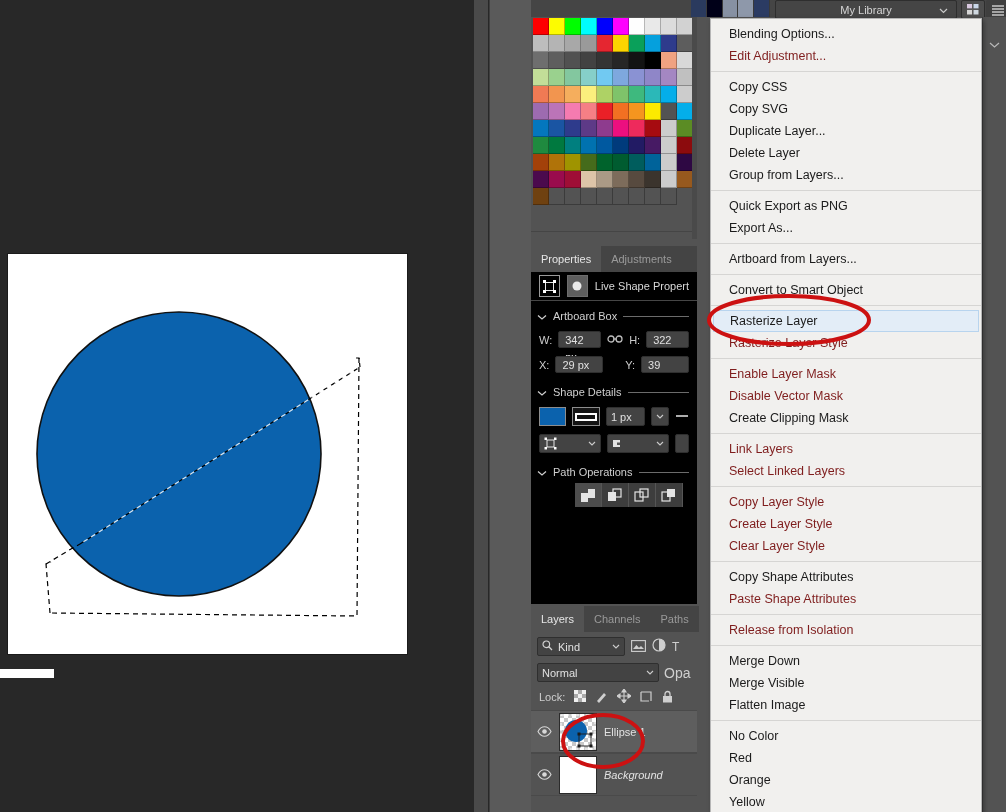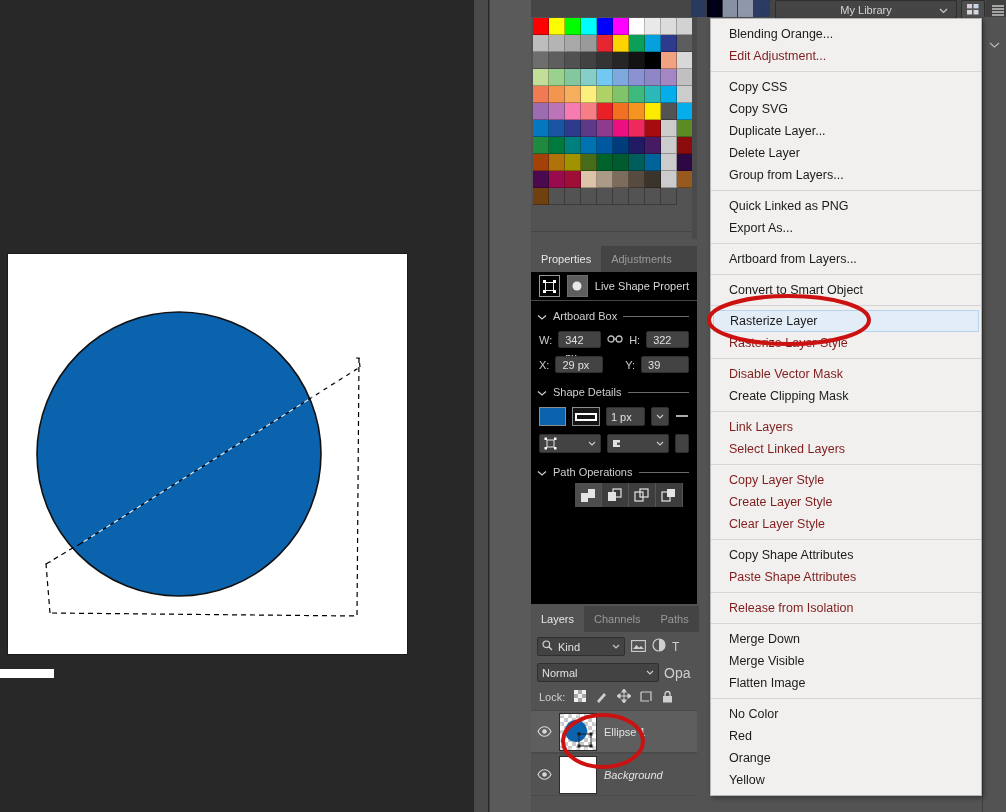--- a/index.html
+++ b/index.html
@@ -582,39 +582,40 @@
             <path d="M7.5 0.8C3.5.8 1 5.5 1 5.5s2.5 4.7 6.5 4.7S14 5.5 14 5.5 11.5.8 7.5.8z" fill="none" stroke="#d8d8d8" stroke-width="1.1"></path>
             <circle cx="7.5" cy="5.5" r="2.3" fill="#d8d8d8"></circle>
           </svg>
       </span>
       <span class="thumb" style="background:#ffffff"></span>
       <span class="layer-nm ital">Background</span>
     </div>
   </div>
 
   <div class="ctxmenu" id="ctxmenu">
-      <div class="mi">Blending Orange...</div>
+      <div class="mi">Blending Options...</div>
       <div class="mi dis">Edit Adjustment...</div>
       <div class="msep"></div>
       <div class="mi">Copy CSS</div>
       <div class="mi">Copy SVG</div>
       <div class="mi">Duplicate Layer...</div>
       <div class="mi">Delete Layer</div>
       <div class="mi">Group from Layers...</div>
       <div class="msep"></div>
-      <div class="mi">Quick Linked as PNG</div>
+      <div class="mi">Quick Export as PNG</div>
       <div class="mi">Export As...</div>
       <div class="msep"></div>
       <div class="mi">Artboard from Layers...</div>
       <div class="msep"></div>
       <div class="mi">Convert to Smart Object</div>
       <div class="msep"></div>
       <div class="mi hl">Rasterize Layer</div>
       <div class="mi dis">Rasterize Layer Style</div>
       <div class="msep"></div>
+      <div class="mi dis">Enable Layer Mask</div>
       <div class="mi dis">Disable Vector Mask</div>
       <div class="mi">Create Clipping Mask</div>
       <div class="msep"></div>
       <div class="mi dis">Link Layers</div>
       <div class="mi dis">Select Linked Layers</div>
       <div class="msep"></div>
       <div class="mi dis">Copy Layer Style</div>
       <div class="mi dis">Create Layer Style</div>
       <div class="mi dis">Clear Layer Style</div>
       <div class="msep"></div>

